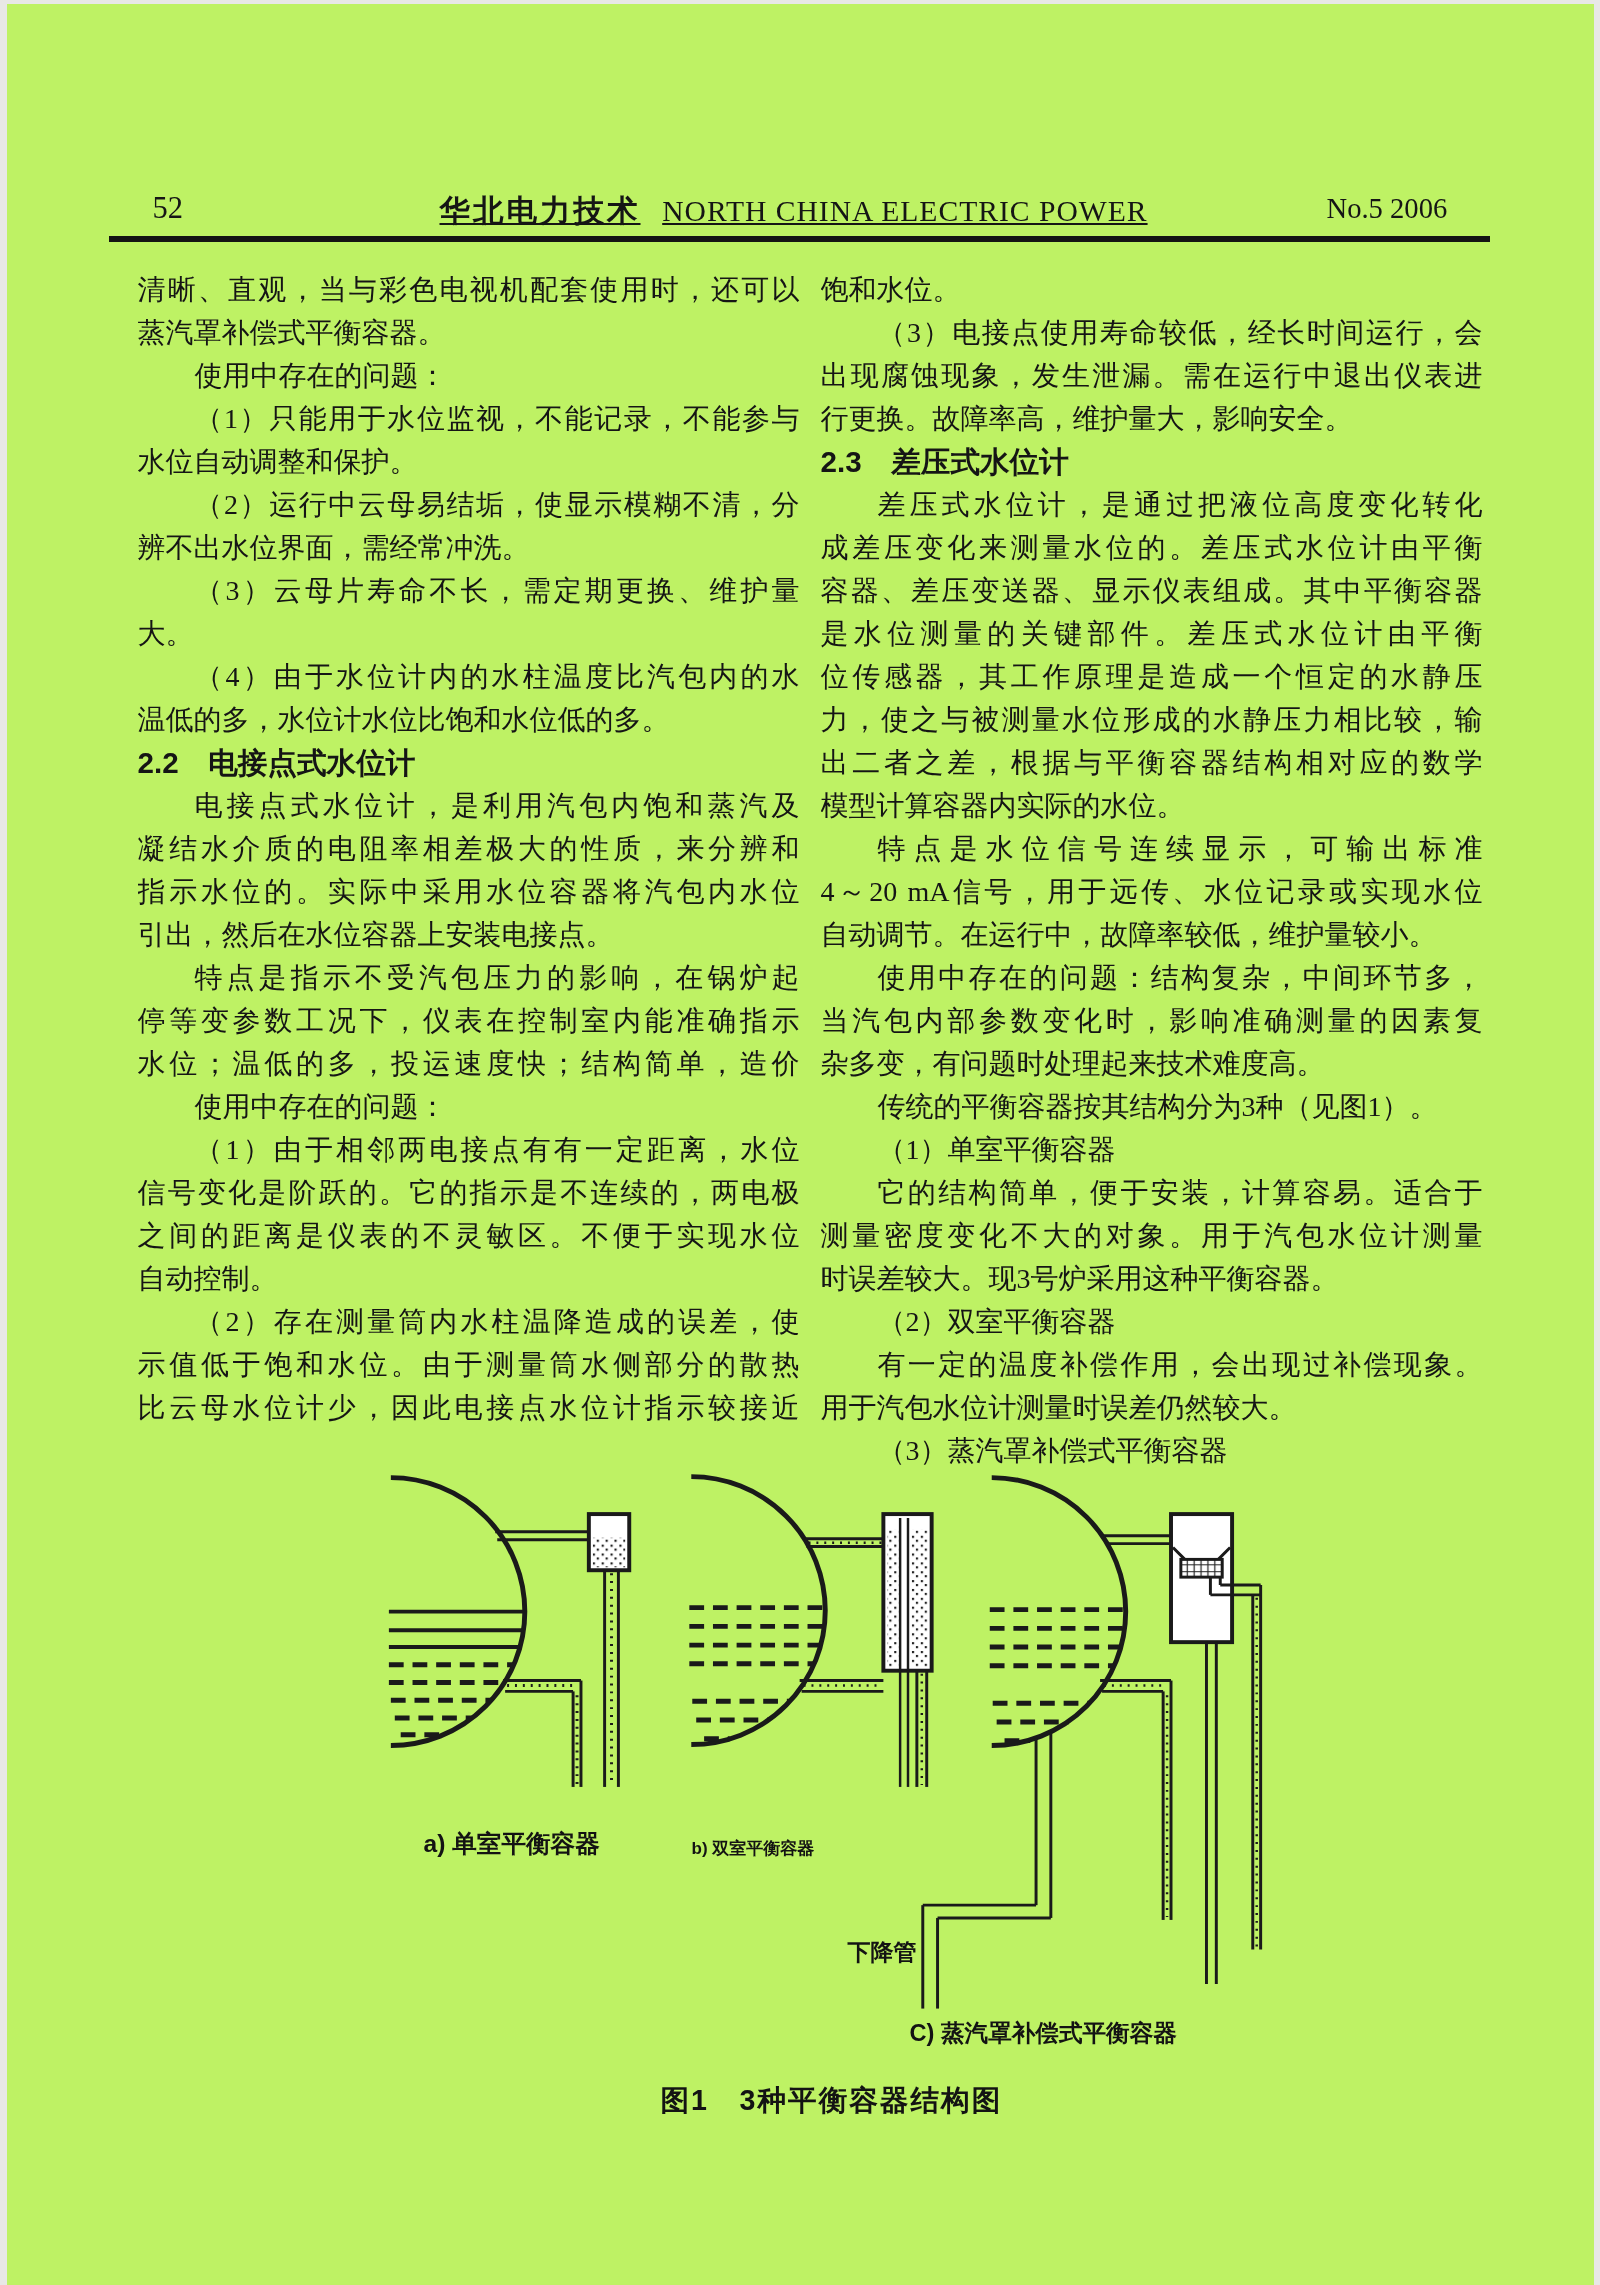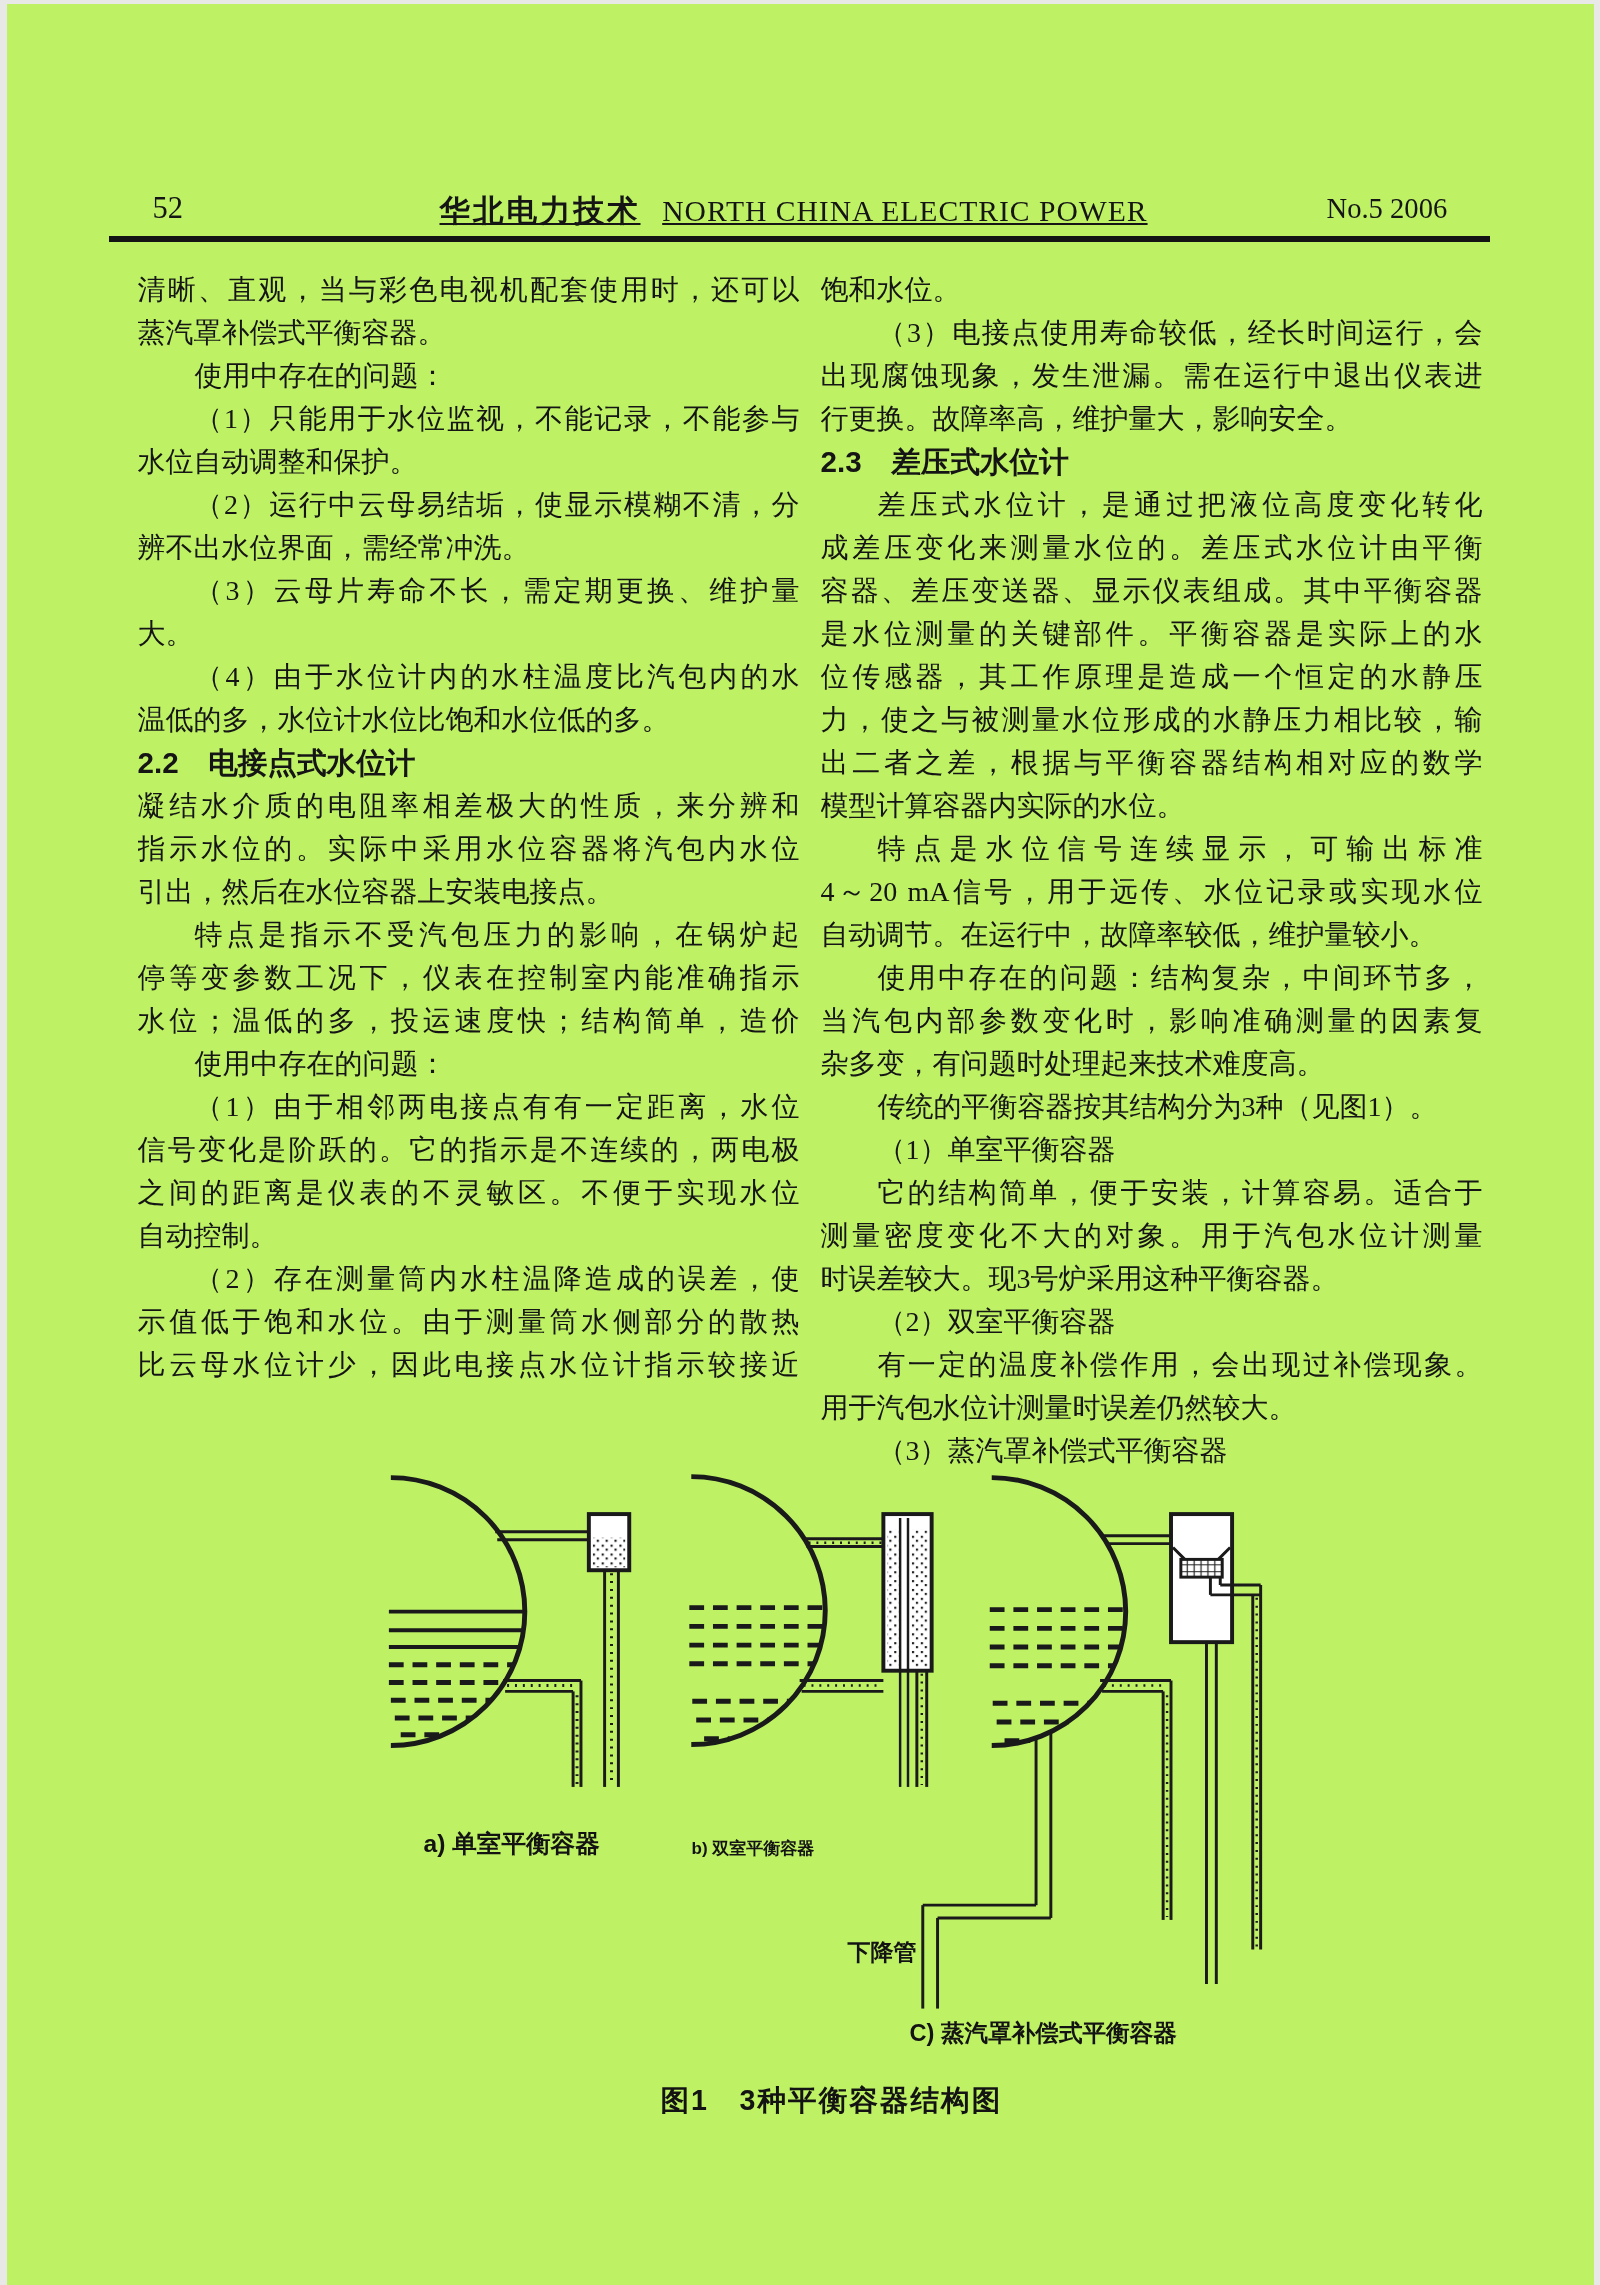--- a/index.html
+++ b/index.html
@@ -49,20 +49,21 @@
       <div class="line in">使用中存在的问题：</div>
       <div class="line in j">（1）只能用于水位监视，不能记录，不能参与</div>
       <div class="line">水位自动调整和保护。</div>
       <div class="line in j">（2）运行中云母易结垢，使显示模糊不清，分</div>
       <div class="line">辨不出水位界面，需经常冲洗。</div>
       <div class="line in j">（3）云母片寿命不长，需定期更换、维护量</div>
       <div class="line">大。</div>
       <div class="line in j">（4）由于水位计内的水柱温度比汽包内的水</div>
       <div class="line">温低的多，水位计水位比饱和水位低的多。</div>
       <div class="line h">2.2　电接点式水位计</div>
+      <div class="line in j">电接点式水位计，是利用汽包内饱和蒸汽及</div>
       <div class="line j">凝结水介质的电阻率相差极大的性质，来分辨和</div>
       <div class="line j">指示水位的。实际中采用水位容器将汽包内水位</div>
       <div class="line">引出，然后在水位容器上安装电接点。</div>
       <div class="line in j">特点是指示不受汽包压力的影响，在锅炉起</div>
       <div class="line j">停等变参数工况下，仪表在控制室内能准确指示</div>
       <div class="line j">水位；温低的多，投运速度快；结构简单，造价</div>
       <div class="line in">使用中存在的问题：</div>
       <div class="line in j">（1）由于相邻两电接点有有一定距离，水位</div>
       <div class="line j">信号变化是阶跃的。它的指示是不连续的，两电极</div>
       <div class="line j">之间的距离是仪表的不灵敏区。不便于实现水位</div>
@@ -73,21 +74,21 @@
     </div>
   <div class="col" id="col-right">
       <div class="line">饱和水位。</div>
       <div class="line in j">（3）电接点使用寿命较低，经长时间运行，会</div>
       <div class="line j">出现腐蚀现象，发生泄漏。需在运行中退出仪表进</div>
       <div class="line">行更换。故障率高，维护量大，影响安全。</div>
       <div class="line h">2.3　差压式水位计</div>
       <div class="line in j">差压式水位计，是通过把液位高度变化转化</div>
       <div class="line j">成差压变化来测量水位的。差压式水位计由平衡</div>
       <div class="line j">容器、差压变送器、显示仪表组成。其中平衡容器</div>
-      <div class="line j">是水位测量的关键部件。平衡容器是实际上的水</div>
+      <div class="line j">是水位测量的关键部件。差压式水位计由平衡</div>
       <div class="line j">位传感器，其工作原理是造成一个恒定的水静压</div>
       <div class="line j">力，使之与被测量水位形成的水静压力相比较，输</div>
       <div class="line j">出二者之差，根据与平衡容器结构相对应的数学</div>
       <div class="line">模型计算容器内实际的水位。</div>
       <div class="line in j">特点是水位信号连续显示，可输出标准</div>
       <div class="line j">4～20 mA信号，用于远传、水位记录或实现水位</div>
       <div class="line">自动调节。在运行中，故障率较低，维护量较小。</div>
       <div class="line in j">使用中存在的问题：结构复杂，中间环节多，</div>
       <div class="line j">当汽包内部参数变化时，影响准确测量的因素复</div>
       <div class="line">杂多变，有问题时处理起来技术难度高。</div>

